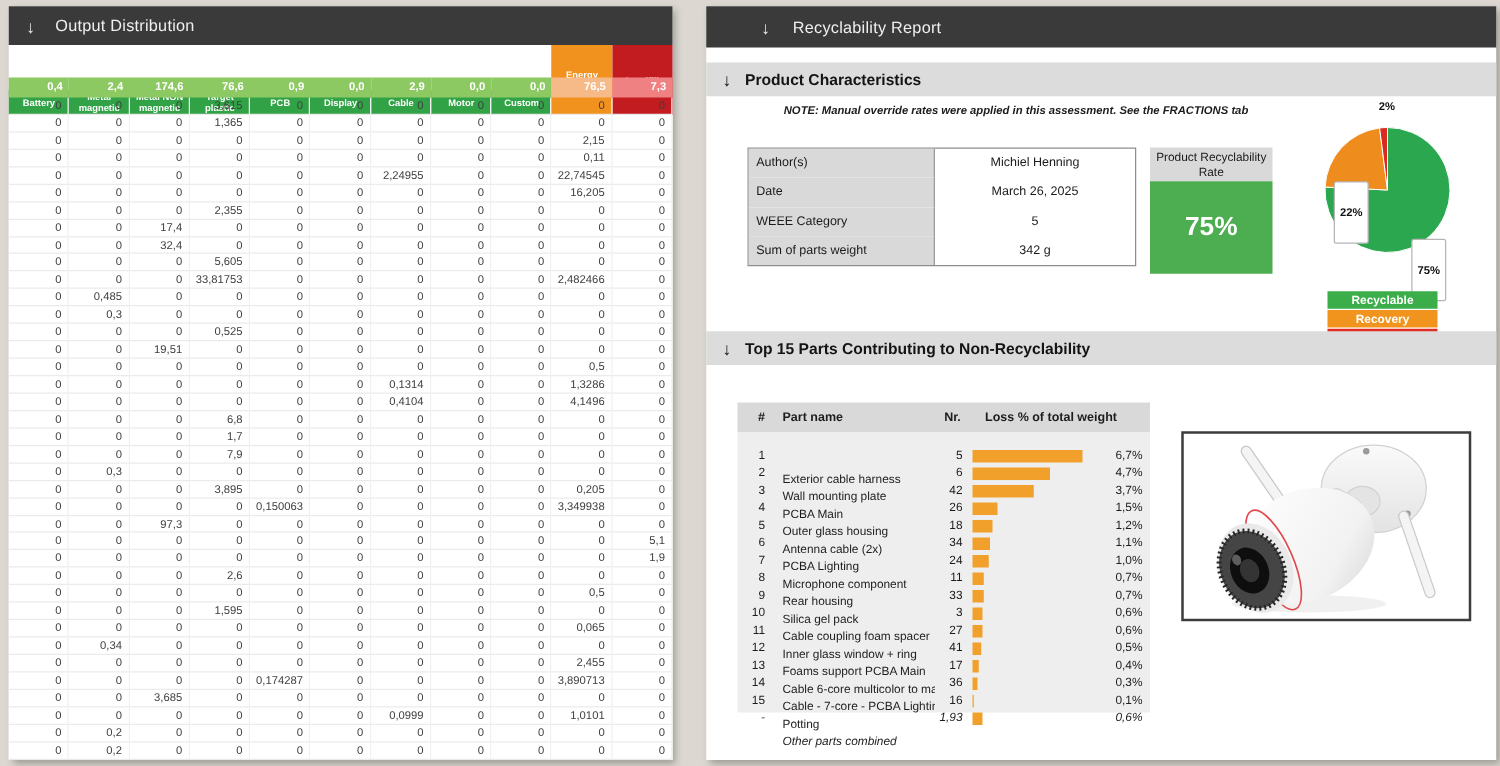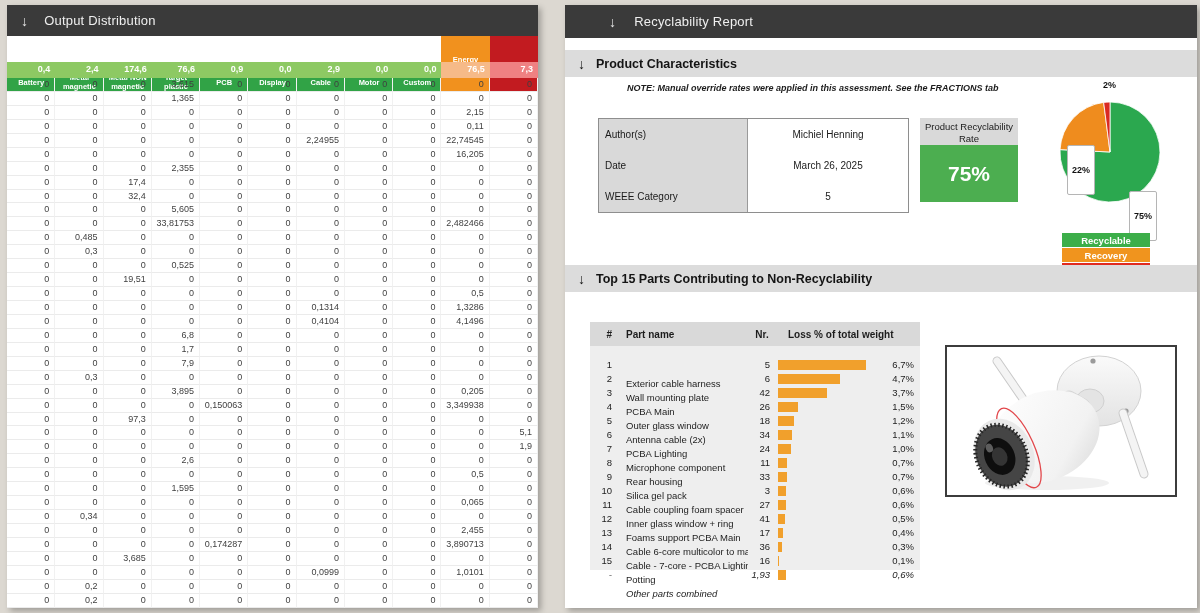--- a/index.html
+++ b/index.html
@@ -71,21 +71,21 @@
     position:absolute; left:33px; top:113px; width:311px; height:95px;
     border:1px solid #8e8e8e; display:flex; flex-direction:column; font-size:10px; color:#1a1a1a;
   }
   .field-row { flex:1; display:flex; align-items:center; }
   .field-label {
     width:149px; height:100%; background:#d9d9d9; display:flex; align-items:center;
     padding-left:6px; border-right:1px solid #9a9a9a;
   }
   .field-value { flex:1; text-align:center; }
 
-  .rate { position:absolute; left:355px; top:113px; width:98px; height:84px; display:flex; flex-direction:column; }
+  .rate { position:absolute; left:355px; top:113px; width:98px; height:101px; display:flex; flex-direction:column; }
   .rate-label {
     background:#d9d9d9; font-size:9.5px; color:#1a1a1a; text-align:center;
     padding:3px 4px; line-height:1.25; height:27px;
   }
   .rate-value {
     flex:1; background:#4cae50; color:#fff; font-size:21px; font-weight:bold;
     display:flex; align-items:center; justify-content:center;
   }
 
   
@@ -608,20 +608,24 @@
         <div class="field-value">Michiel Henning</div>
       </div>
       <div class="field-row">
         <div class="field-label">Date</div>
         <div class="field-value">March 26, 2025</div>
       </div>
       <div class="field-row">
         <div class="field-label">WEEE Category</div>
         <div class="field-value">5</div>
       </div>
+      <div class="field-row">
+        <div class="field-label">Sum of parts weight</div>
+        <div class="field-value">342 g</div>
+      </div>
     </div>
 
   <div class="rate">
     <div class="rate-label">Product Recyclability Rate</div>
     <div class="rate-value">75%</div>
   </div>
 
   <div class="pie-area">
     <svg id="pieSvg" width="106" height="106" viewBox="0 0 106 106">
         <path d="M53,53 L53,3 A50,50 0 1 1 3.0566330408496043,50.62090420881288 Z" fill="#2ba84f" stroke="#fff" stroke-width="0.8"></path>
@@ -675,21 +679,21 @@
           <div class="pt-rank">3</div>
           <div class="pt-name">PCBA Main</div>
           <div class="pt-nr">42</div>
           <div class="pt-barzone">
             <div class="pt-bar" style="width: 48.6px; background: rgb(241, 160, 44);"></div>
           </div>
           <div class="pt-loss">3,7%</div>
         </div>
         <div class="pt-row">
           <div class="pt-rank">4</div>
-          <div class="pt-name">Outer glass window</div>
+          <div class="pt-name">Outer glass housing</div>
           <div class="pt-nr">26</div>
           <div class="pt-barzone">
             <div class="pt-bar" style="width: 19.7px; background: rgb(241, 160, 44);"></div>
           </div>
           <div class="pt-loss">1,5%</div>
         </div>
         <div class="pt-row">
           <div class="pt-rank">5</div>
           <div class="pt-name">Antenna cable (2x)</div>
           <div class="pt-nr">18</div>

